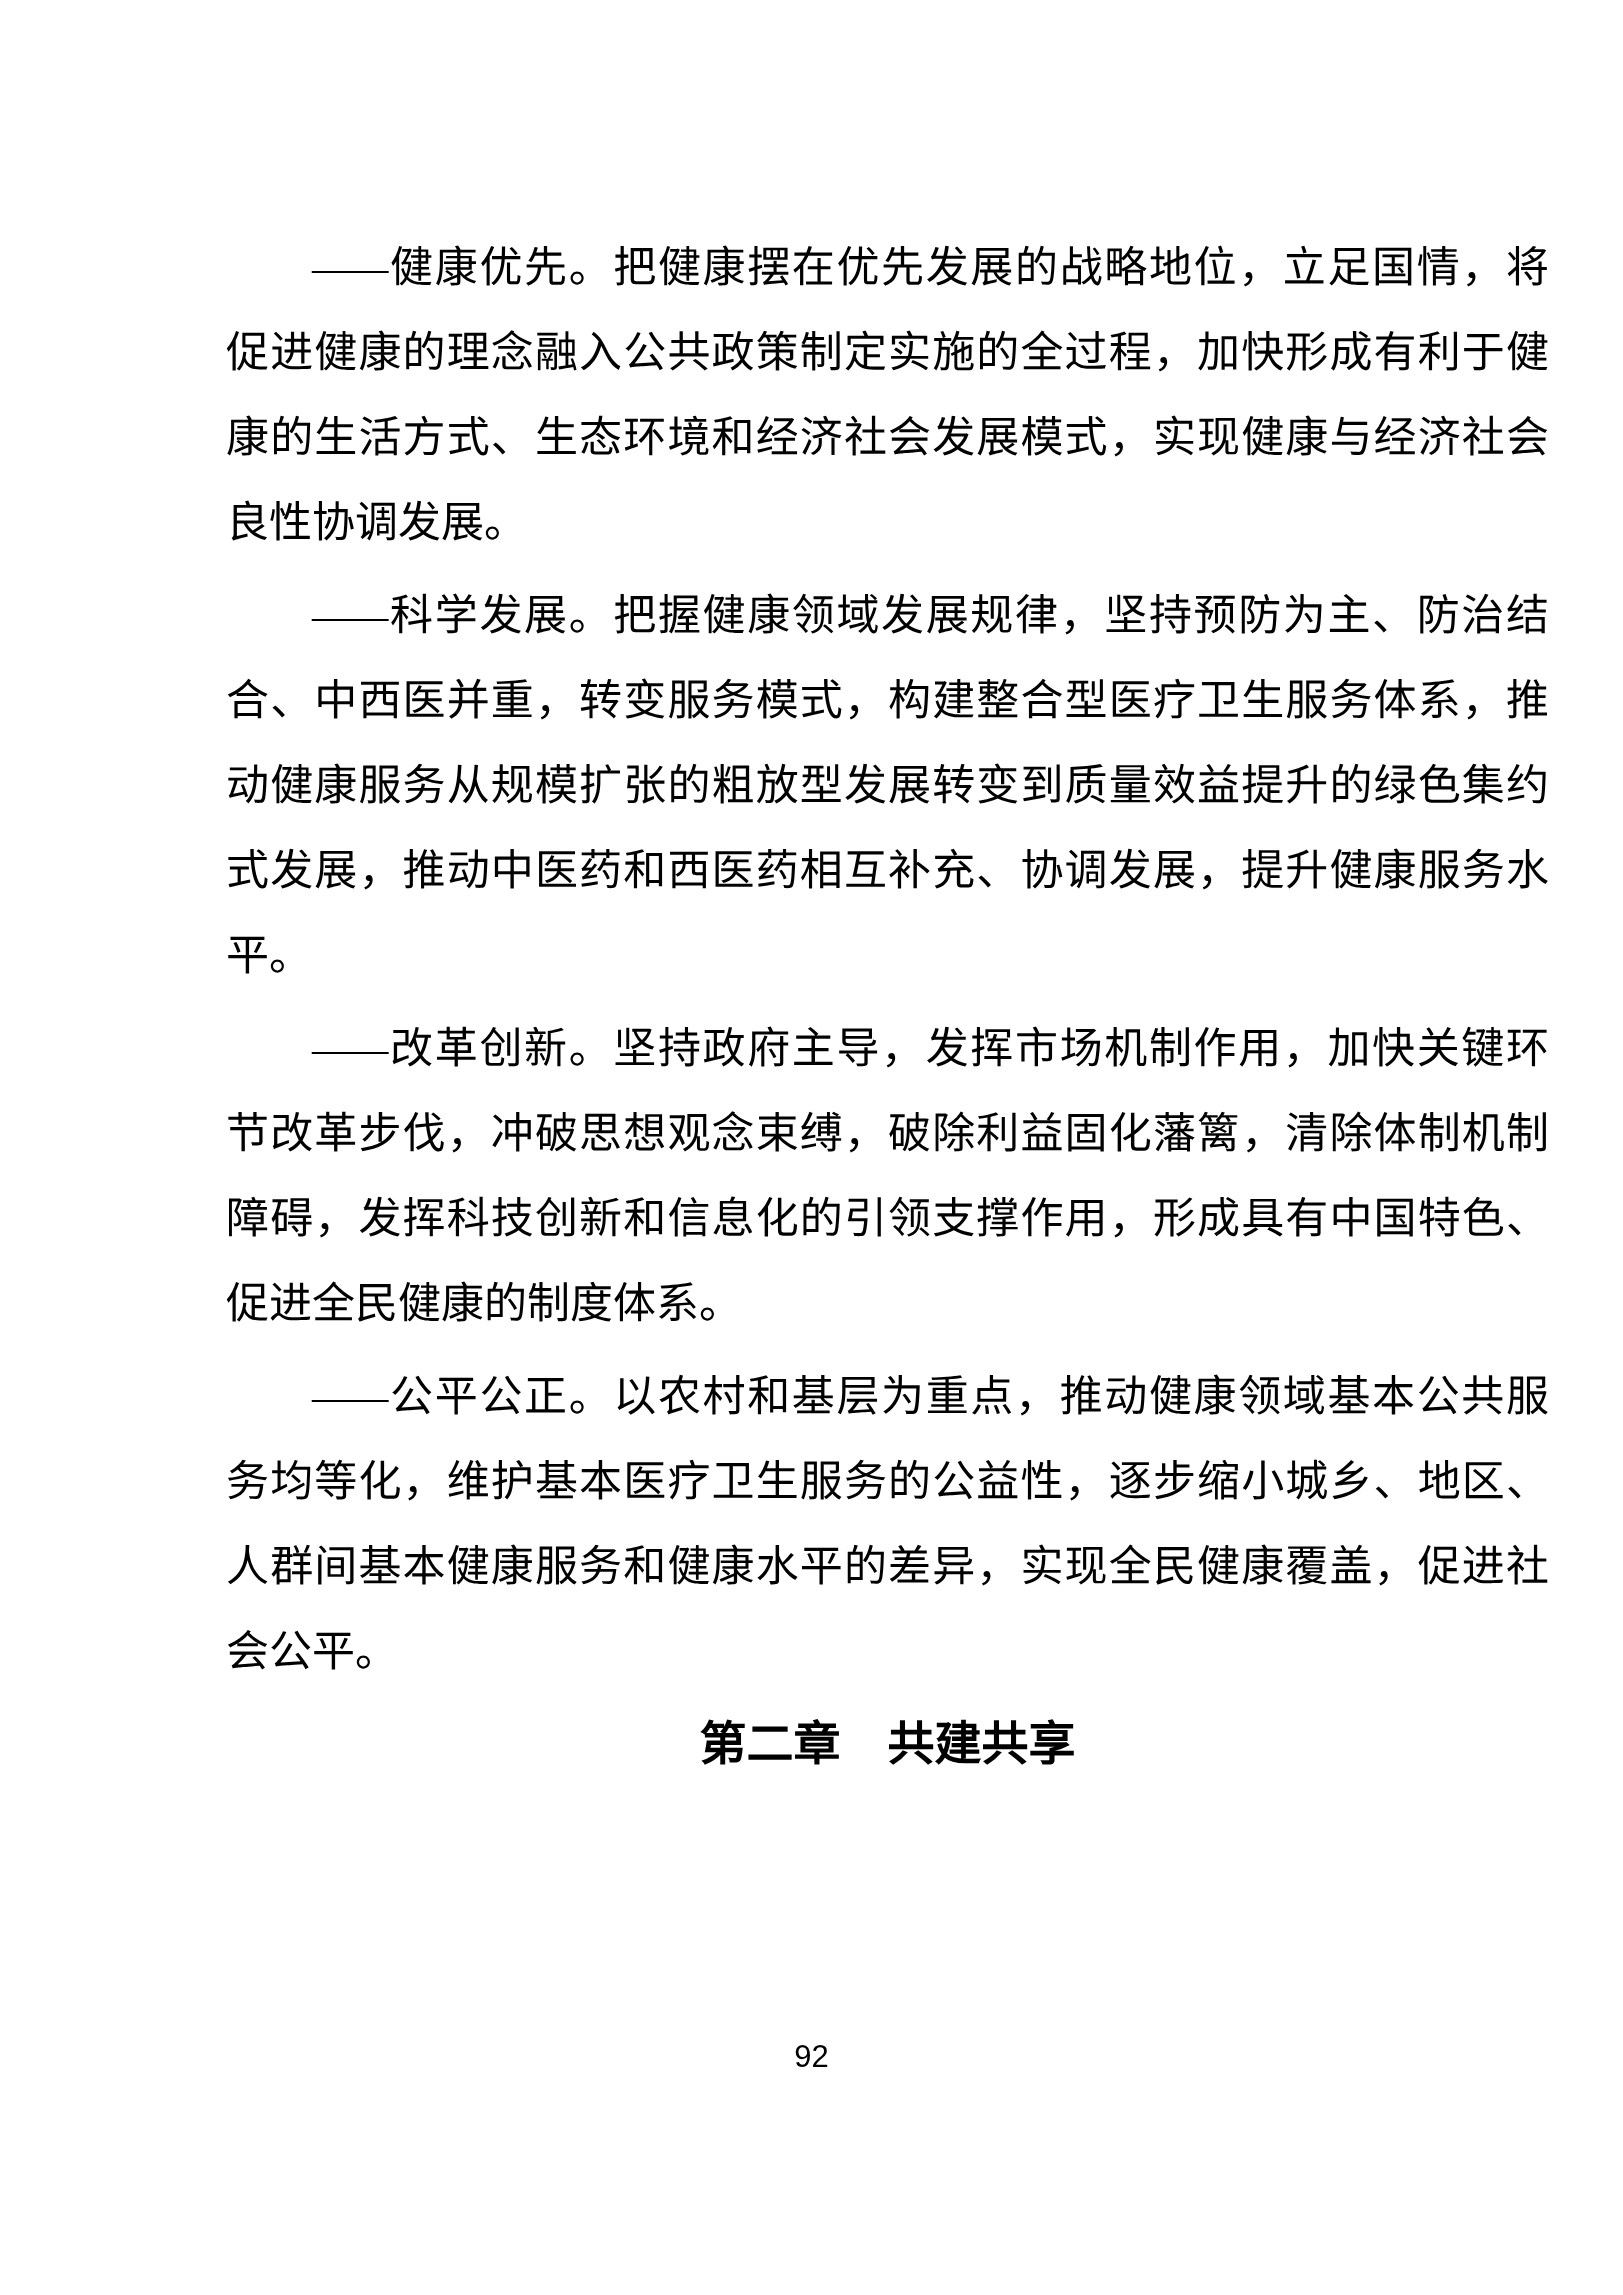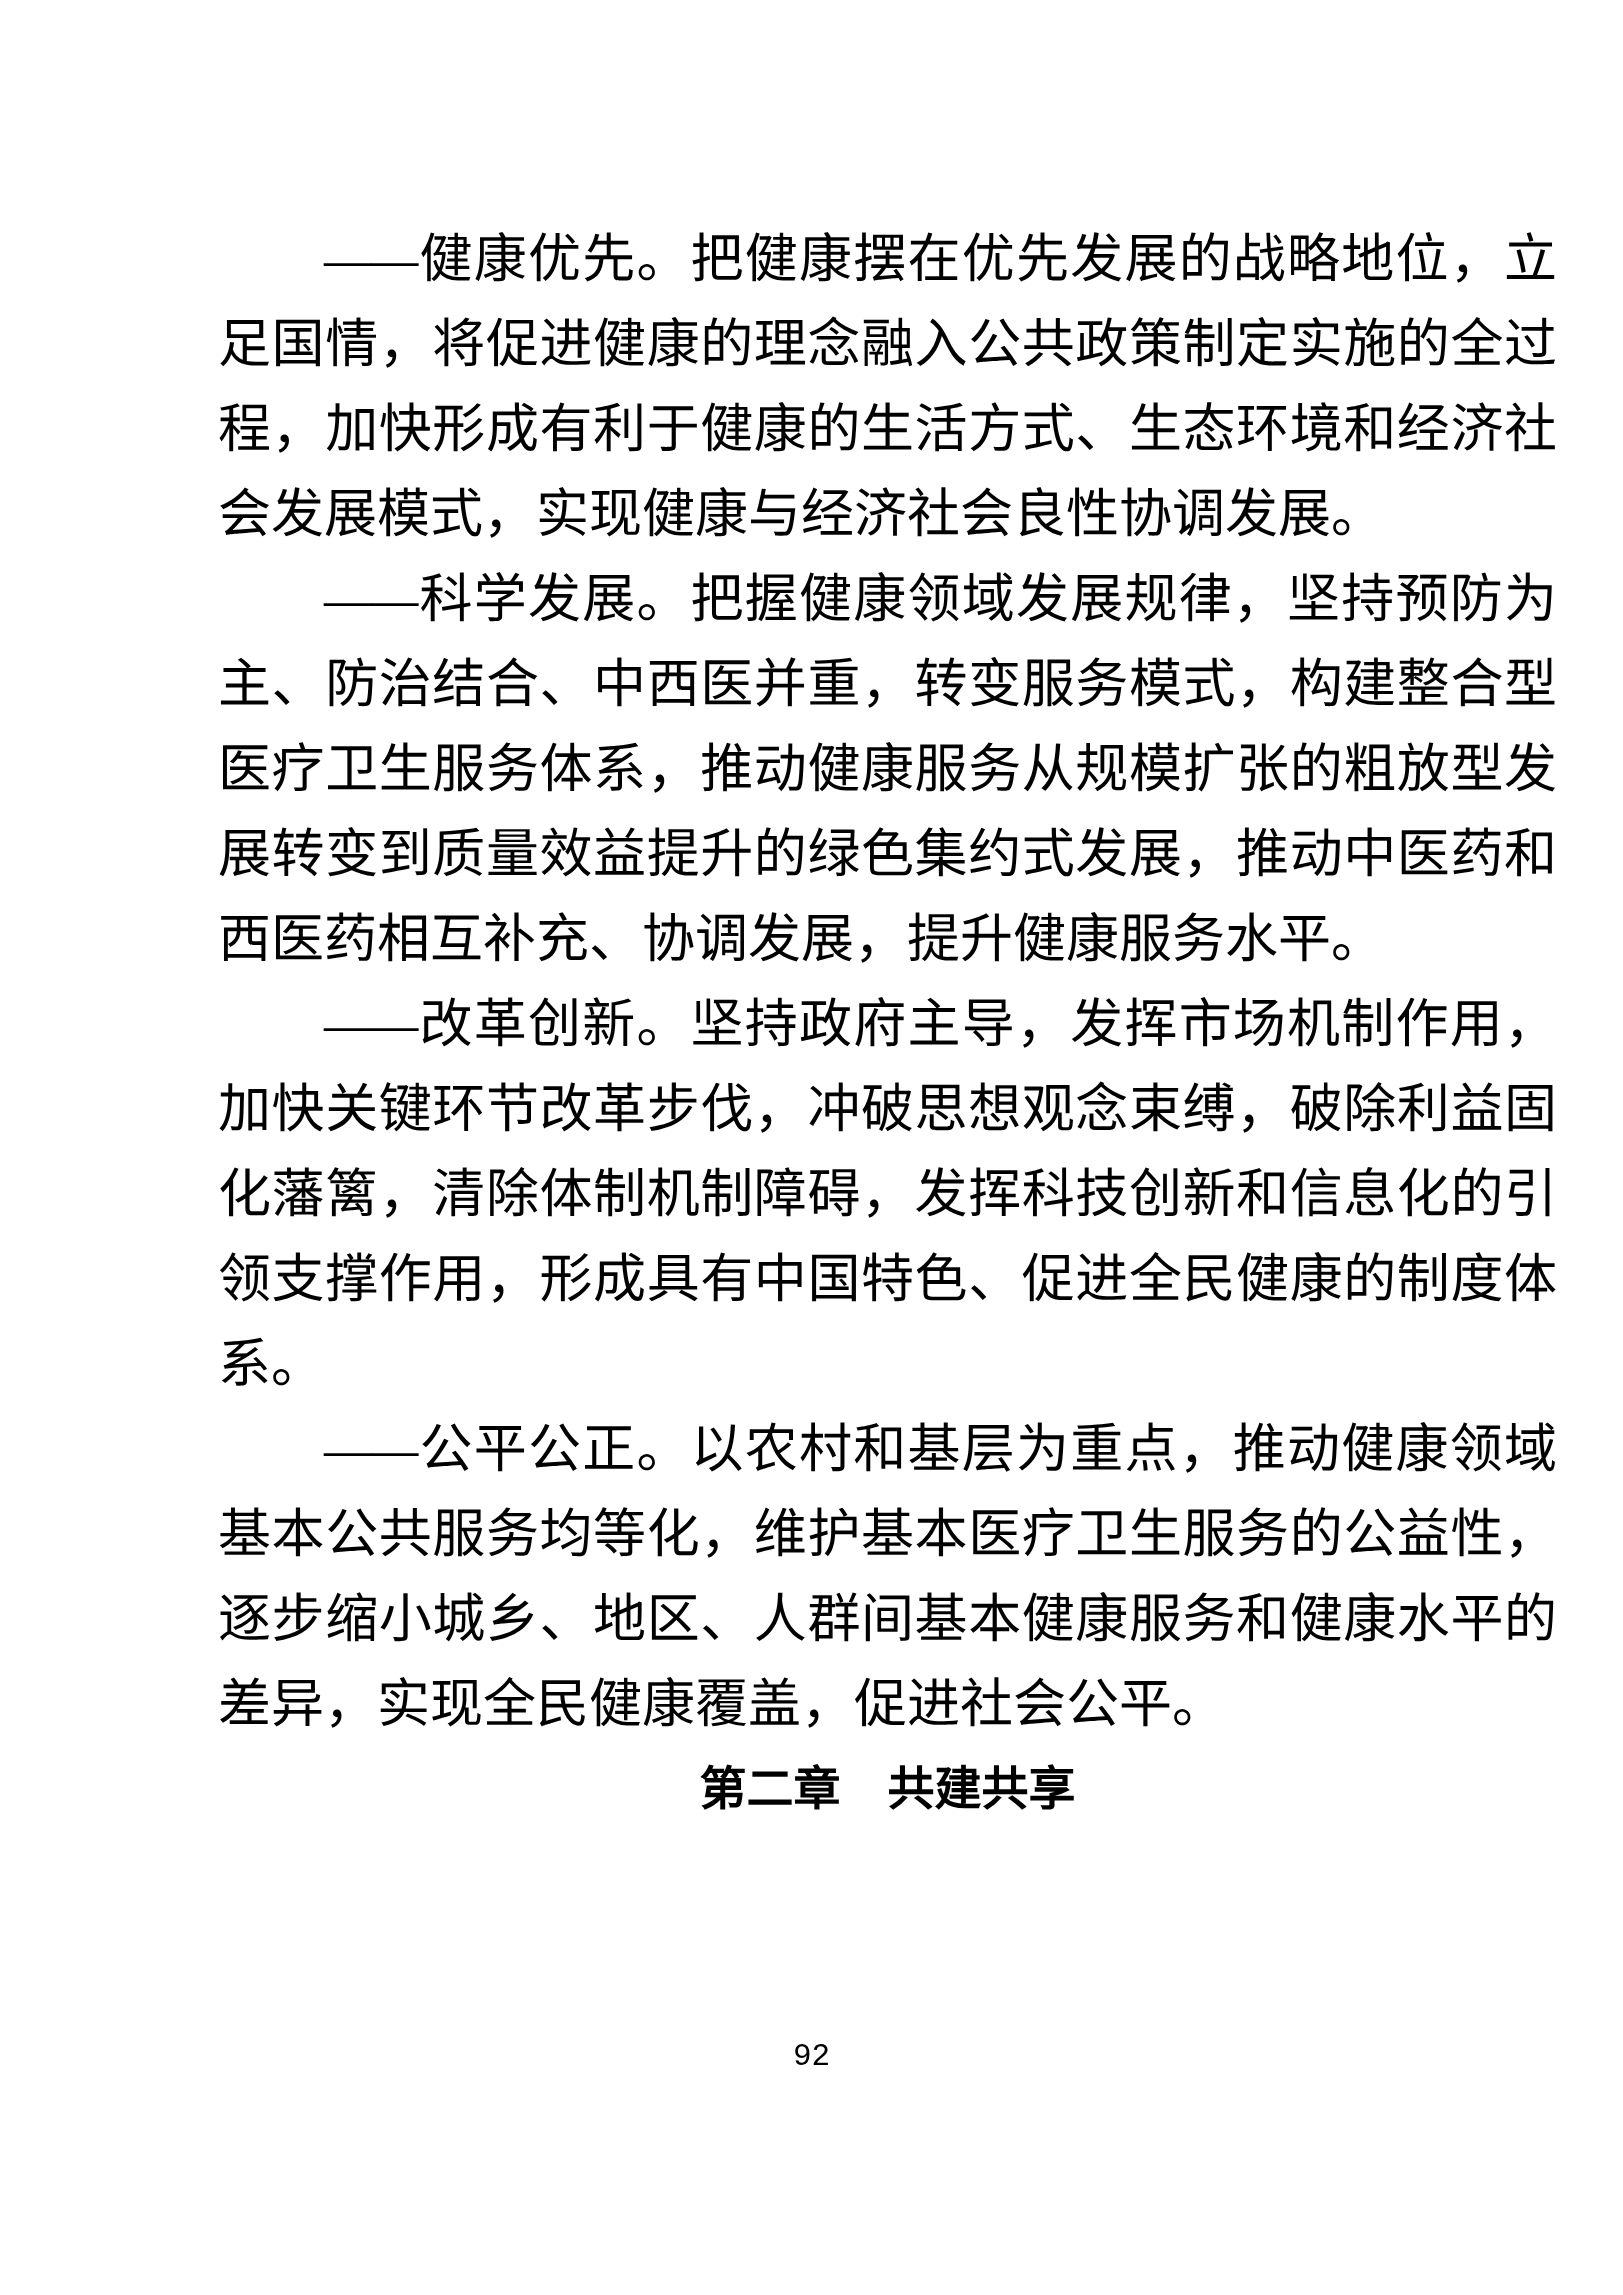--- a/index.html
+++ b/index.html
@@ -16,22 +16,22 @@
     font-family: "Liberation Serif", serif;
     color: #000000;
   }
   .content {
     position: absolute;
     left: 218px;
     top: 217px;
     width: 1339px;
   }
   .body-para {
-    margin: 0;
-    font-size: 53px;
+    margin: 8px;
+    font-size: 43px;
     line-height: 85px;
     text-indent: 2em;
     text-align: justify;
     text-justify: inter-character;
     letter-spacing: 0;
     font-style: italic;
     font-style: oblique 10deg;
     color: #000000;
     word-break: normal;
   }
@@ -44,21 +44,21 @@
     text-align: center;
     text-indent: 0;
     color: #000000;
   }
   .page-number {
     position: absolute;
     left: 0;
     top: 2040px;
     width: 1623px;
     text-align: center;
-    font-family: Liberation Mono, monospace;
+    font-family: Liberation Sans, sans-serif;
     font-size: 31px;
     line-height: 33px;
     color: #000000;
   }
 </style>
 </head>
 <body>
 
 <div class="page">
   <div class="content">

